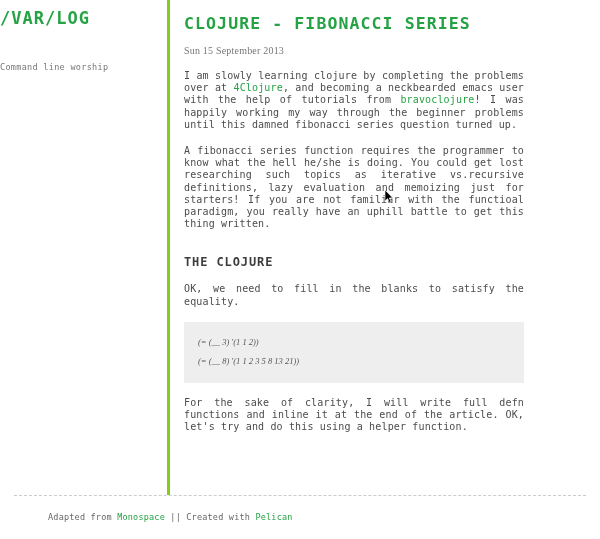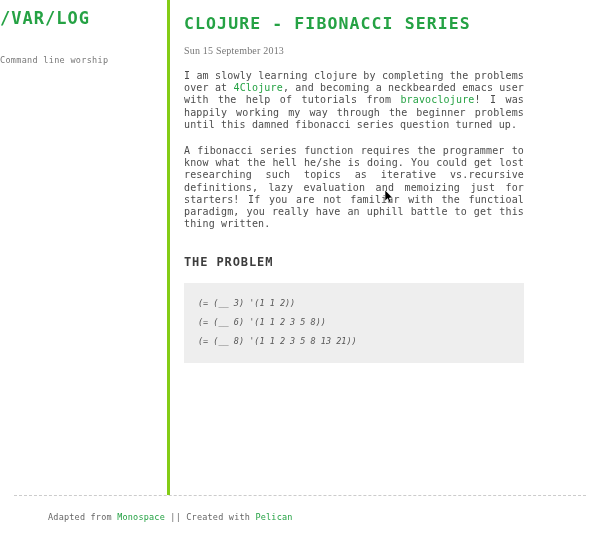--- a/index.html
+++ b/index.html
@@ -36,21 +36,21 @@
   .site-title {
     font-size: 17px;
     font-weight: bold;
     letter-spacing: 1px;
     color: #25a244;
     text-decoration: none;
     display: block;
     line-height: 20px;
   }
   .site-tagline {
-    margin-top: 26px;
+    margin-top: 33px;
     font-size: 8.5px;
     color: #777777;
     letter-spacing: 0.3px;
     line-height: 12px;
   }
   
   .content {
     position: absolute;
     left: 184px;
     top: 0;
@@ -90,20 +90,21 @@
     font-size: 12px;
     font-weight: bold;
     letter-spacing: 0.9px;
     color: #3d3d3d;
   }
   .code-block {
     margin-top: 14px;
     background: #eeeeee;
     padding: 11px 14px 12px 14px;
     box-sizing: border-box;
+    font-family: Liberation Serif, serif;
   }
   .code-line {
     font-size: 8.5px;
     line-height: 11px;
     color: #555555;
     font-style: italic;
     padding: 4px 0;
     white-space: pre;
   }
   
@@ -153,31 +154,32 @@
   <div class="content">
 
     <h1 class="post-title">CLOJURE - FIBONACCI SERIES</h1>
 
     <div class="post-date">Sun 15 September 2013</div>
 
     <p class="body-text"><span>I am slowly learning clojure by completing the problems over at </span><a class="inline-link" href="#">4Clojure</a><span>, and becoming a neckbearded emacs user with the help of tutorials from </span><a class="inline-link" href="#">bravoclojure</a><span>! I was happily working my way through the beginner problems until this damned fibonacci series question turned up.</span></p>
 
     <p class="body-text">A fibonacci series function requires the programmer to know what the hell he/she is doing. You could get lost researching such topics as iterative vs.recursive definitions, lazy evaluation and memoizing just for starters! If you are not familiar with the functioal paradigm, you really have an uphill battle to get this thing written.</p>
 
-    <h2 class="section-heading">THE PROBLEM</h2>
+    <h2 class="section-heading">THE CLOJURE</h2>
 
+    <p class="body-text">OK, we need to fill in the blanks to satisfy the equality.</p>
 
     <div class="code-block">
       <div class="code-line">(= (__ 3) '(1 1 2))</div>
-      <div class="code-line">(= (__ 6) '(1 1 2 3 5 8))</div>
       <div class="code-line">(= (__ 8) '(1 1 2 3 5 8 13 21))</div>
     </div>
 
 
 
+    <p class="body-text">For the sake of clarity, I will write full defn functions and inline it at the end of the article. OK, let's try and do this using a helper function.</p>
 
   </div>
 
   <div class="footer-divider"></div>
   <div class="footer">
     <span>Adapted from </span><a href="#">Monospace</a><span> || Created with </span><a href="#">Pelican</a>
   </div>
 
   <svg class="cursor" viewBox="0 0 9 13" xmlns="http://www.w3.org/2000/svg" style="left: 385px; top: 190px;">
     <polygon points="0,0 0,11 2.6,8.6 4.3,12.4 6,11.6 4.3,8 7.6,7.8" fill="#000000" stroke="#ffffff" stroke-width="0.6"></polygon>

